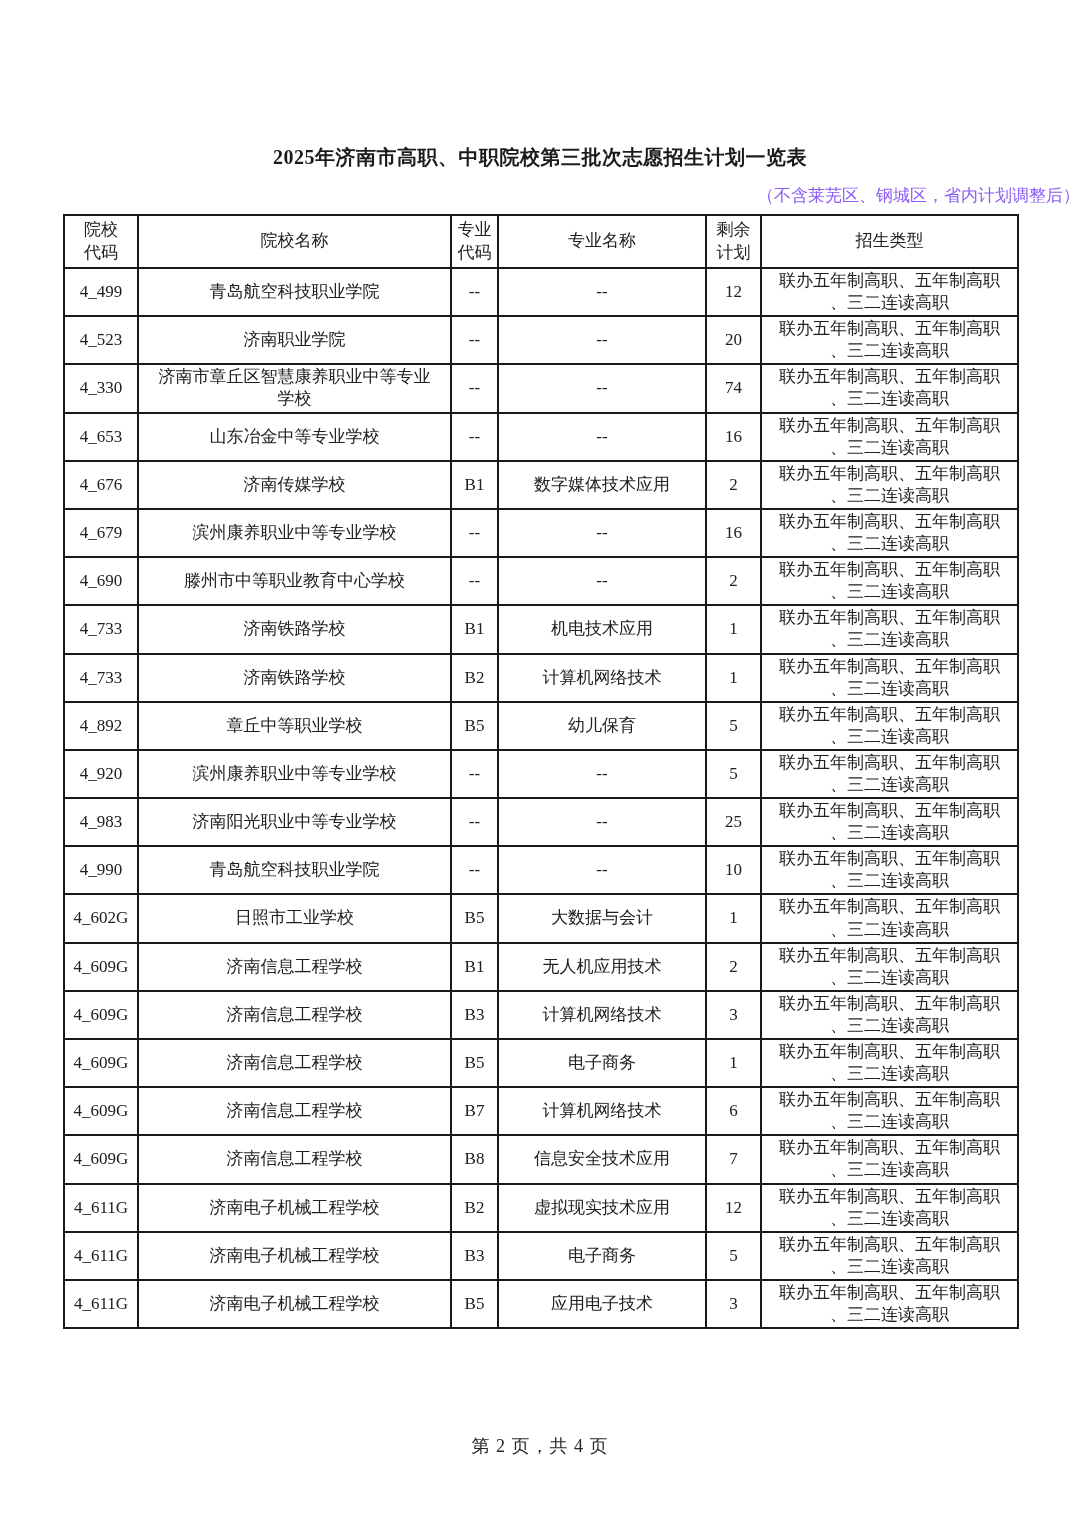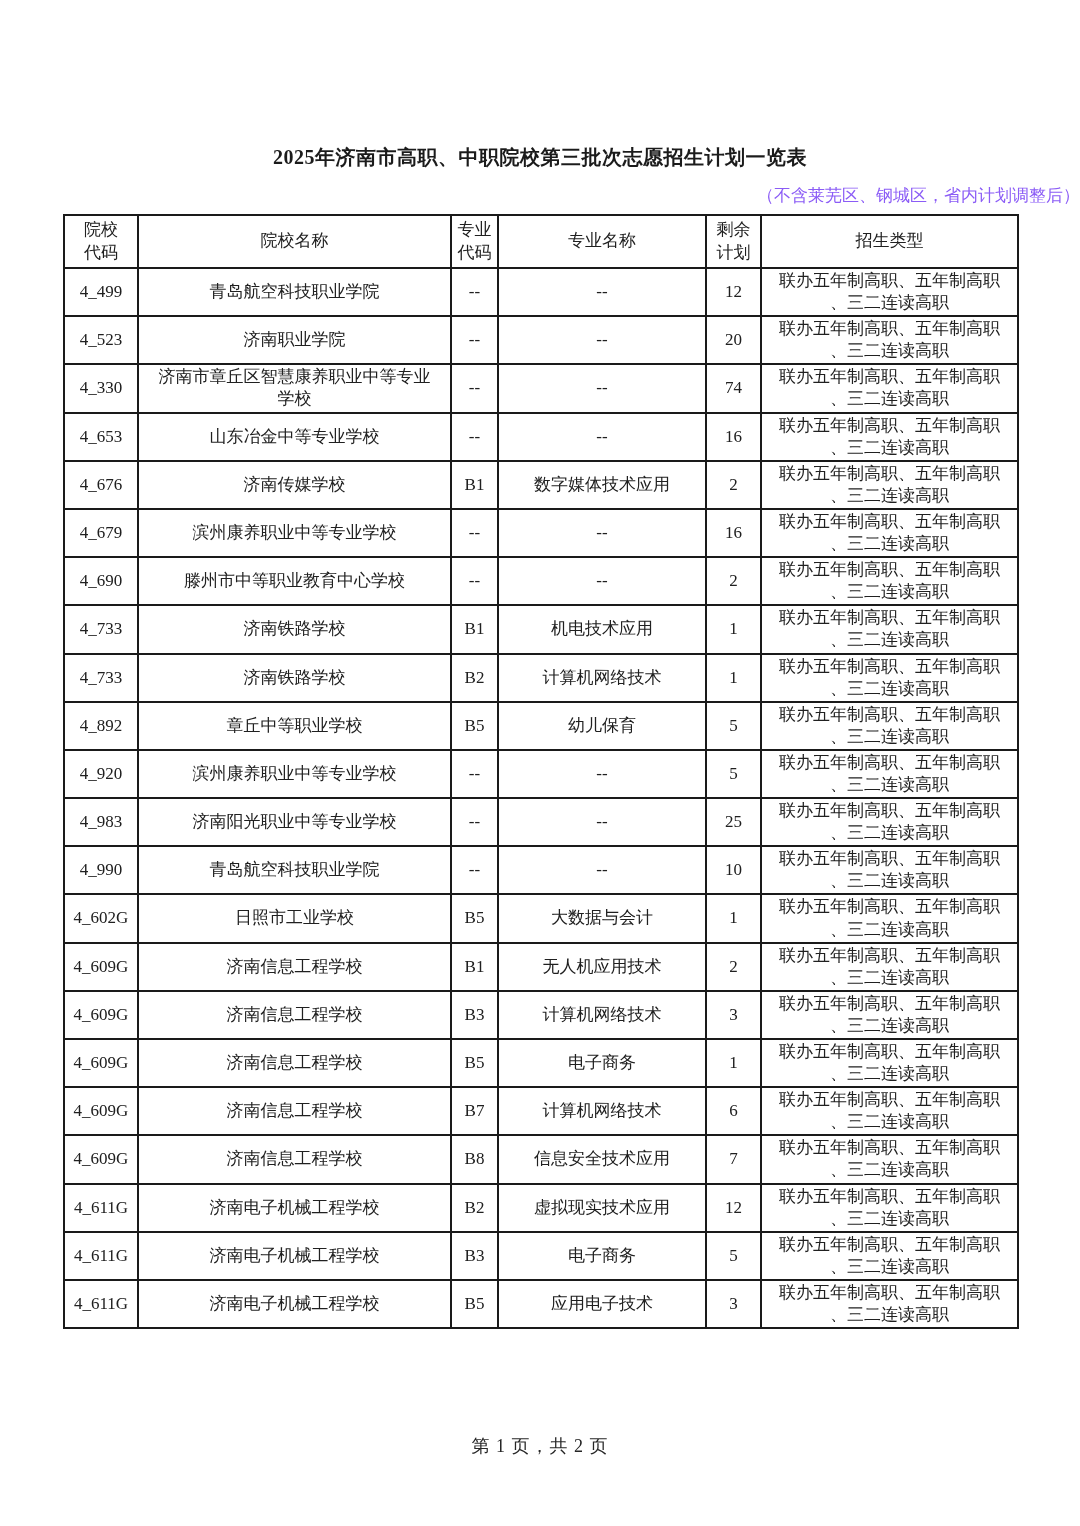--- a/index.html
+++ b/index.html
@@ -299,15 +299,15 @@
           <td>济南电子机械工程学校</td>
           <td>B5</td>
           <td>应用电子技术</td>
           <td>3</td>
           <td>联办五年制高职、五年制高职
 、三二连读高职</td>
         </tr>
       </tbody>
   </table>
 
-  <div class="page-footer">第 1 页，共 2 页</div>
+  <div class="page-footer">第 2 页，共 4 页</div>
 
 </div>
 
 </body></html>

